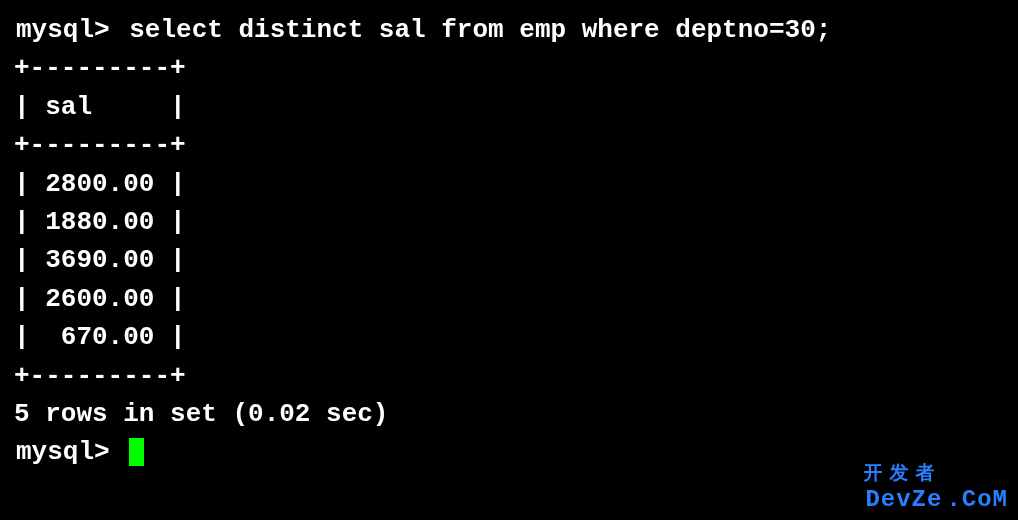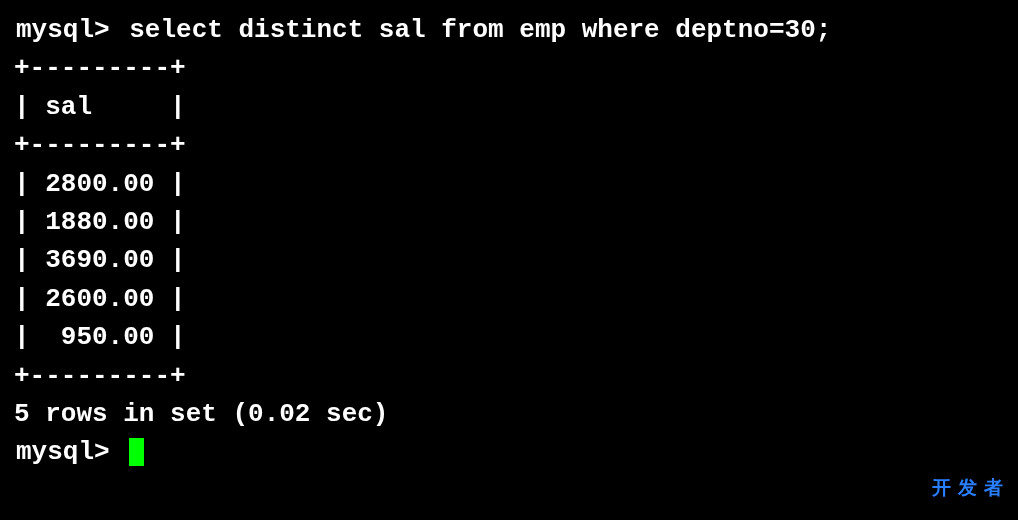--- a/index.html
+++ b/index.html
@@ -27,21 +27,21 @@
       display: inline-block;
       width: 15px;
       height: 28px;
       background: #00ff00;
       vertical-align: text-bottom;
       margin-bottom: 1px;
     }
     .watermark {
       position: absolute;
       right: 8px;
-      bottom: 20px;
+      bottom: 8px;
       line-height: 1.05;
     }
     .wm-top {
       color: #2a7fff;
       font-size: 19px;
       letter-spacing: 7px;
       font-weight: bold;
     }
     .wm-bottom {
       color: #2a7fff;
@@ -57,21 +57,22 @@
 <body>
 
 <div class="line"><span>mysql&gt; </span><span>select distinct sal from emp where deptno=30;</span></div>
 <div class="line">+---------+</div>
 <div class="line">| sal     |</div>
 <div class="line">+---------+</div>
 <div class="line">| 2800.00 |</div>
 <div class="line">| 1880.00 |</div>
 <div class="line">| 3690.00 |</div>
 <div class="line">| 2600.00 |</div>
-<div class="line">|  950.00 |</div>
+<div class="line">|  670.00 |</div>
 <div class="line">+---------+</div>
 <div class="line">5 rows in set (0.02 sec)</div>
 <div class="line"></div>
 <div class="line"><span>mysql&gt; </span><span class="cursor"></span></div>
 
 <div class="watermark">
   <div class="wm-top">开发者</div>
+  <div class="wm-bottom"><span>DevZe</span><span class="dot">.CoM</span></div>
 </div>
 
 </body></html>

